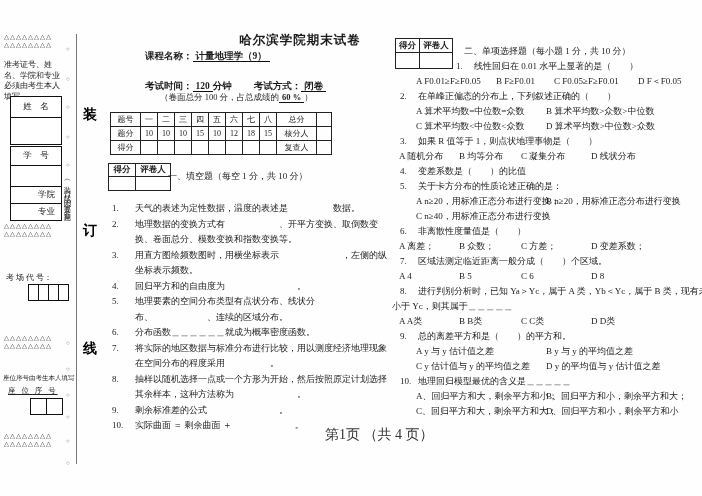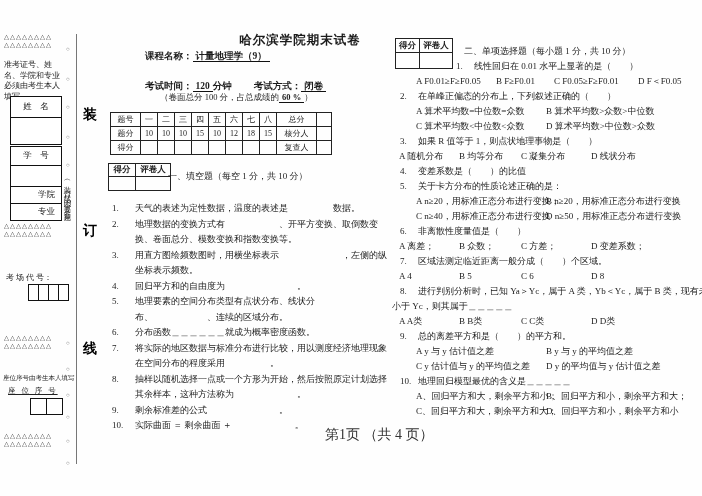--- a/index.html
+++ b/index.html
@@ -333,21 +333,20 @@
       </div>
 
     <div class="crow">
         <span class="qn2">5.</span>
         <span class="qt2">关于卡方分布的性质论述正确的是：</span>
       </div>
     <div class="opts c2">
       <span>A n≥20，用标准正态分布进行变换；</span>
         <span>B n≥20，用标准正态分布进行变换</span>
         <span>C n≥40，用标准正态分布进行变换</span>
-        <span>D n≥50，用标准正态分布进行变换</span>
     </div>
 
     <div class="crow">
         <span class="qn2">6.</span>
         <span class="qt2">非离散性度量值是（　　）</span>
       </div>
     <div class="opts c4">
       <span>A 离差；</span>
         <span>B 众数；</span>
         <span>C 方差；</span>

